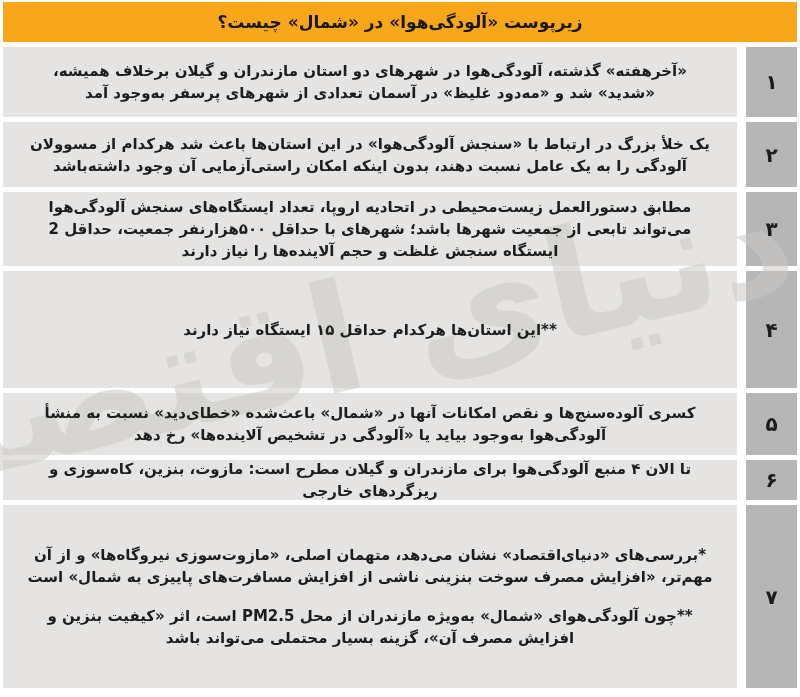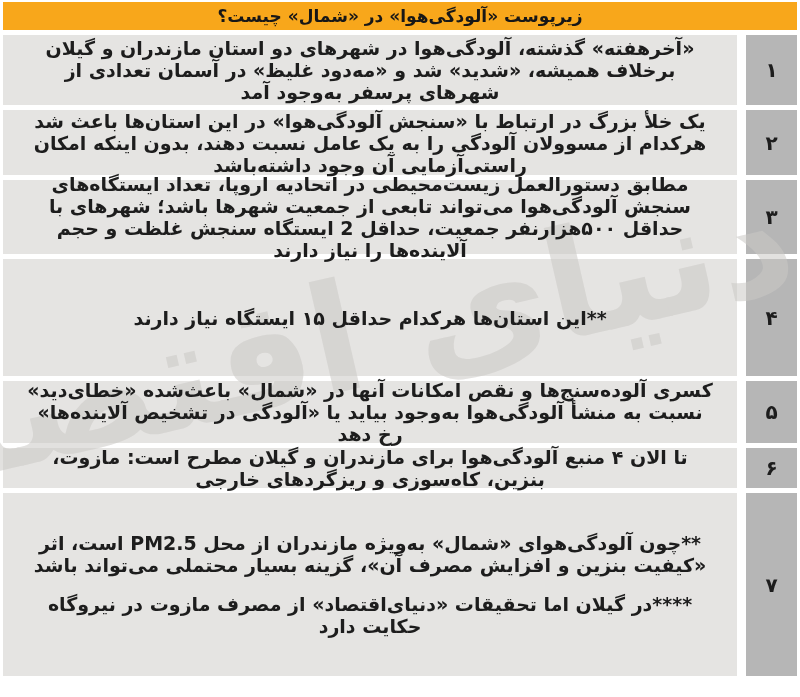--- a/index.html
+++ b/index.html
@@ -7,21 +7,21 @@
     position:relative;
     width:800px;height:697px;
     box-sizing:border-box;
     padding:2px 3px 0 3px;
     background:#ffffff;
     direction:rtl;
     font-family:"DejaVu Sans",sans-serif;
     overflow:hidden;
   }
   .header{
-    height:28px;
+    height:40px;
     background:var(--header-bg,#F8A71B);
     display:flex;align-items:center;justify-content:center;
     margin-bottom:5px;
   }
   .header .title{
     font-size:17px;font-weight:bold;color:#171717;
     position:relative;z-index:2;
   }
   .row{
     display:flex;
@@ -39,21 +39,21 @@
   }
   .textcell{
     flex:1;
     background:var(--row-bg,#E5E4E2);
     display:flex;flex-direction:column;align-items:center;justify-content:center;
     text-align:center;
     padding:2px 22px;
     box-sizing:border-box;
   }
   .line{
-    font-size:19px;line-height:22px;font-weight:bold;
+    font-size:15px;line-height:22px;font-weight:bold;
     color:var(--text-col,#1D1D1D);
     position:relative;z-index:2;
   }
   .line + .line{margin-top:17px;}
   .row.tight .line + .line{margin-top:6px;}
   .watermark{
     position:absolute;
     z-index:1;
     top:250px;left:0;width:100%;
     text-align:center;
@@ -129,18 +129,18 @@
     <div class="textcell">
       <div class="line">تا الان ۴ منبع آلودگی‌هوا برای مازندران و گیلان مطرح است: مازوت، بنزین، کاه‌سوزی و ریزگردهای خارجی</div>
     </div>
   </div>
 
   <div class="row" style="height:183px">
     <div class="numcell">
         <span>۷</span>
       </div>
     <div class="textcell">
+      <div class="line">*بررسی‌های «دنیای‌اقتصاد» نشان می‌دهد، متهمان اصلی، «مازوت‌سوزی نیروگاه‌ها» و از آن مهم‌تر، «افزایش مصرف سوخت بنزینی ناشی از افزایش مسافرت‌های پاییزی به شمال» است</div>
       <div class="line">**چون آلودگی‌هوای «شمال» به‌ویژه مازندران از محل PM2.5 است، اثر «کیفیت بنزین و افزایش مصرف آن»، گزینه بسیار محتملی می‌تواند باشد</div>
-      <div class="line">****در گیلان اما تحقیقات «دنیای‌اقتصاد» از مصرف مازوت در نیروگاه حکایت دارد</div>
     </div>
   </div>
 
 </div>
 
 </body></html>

